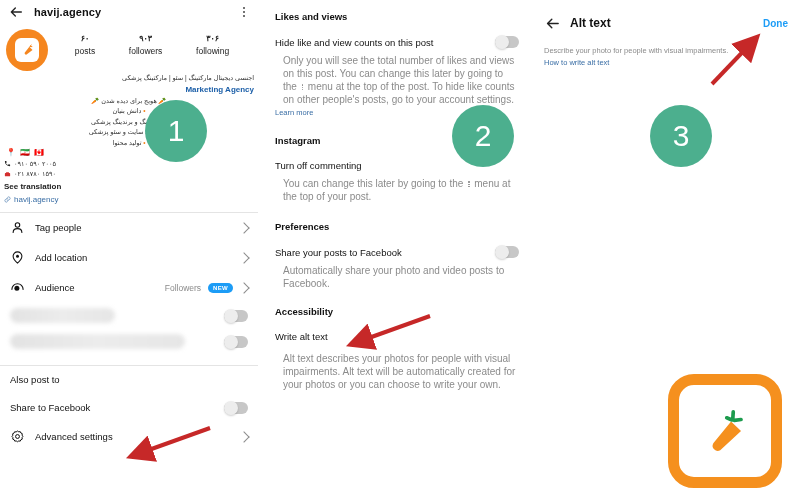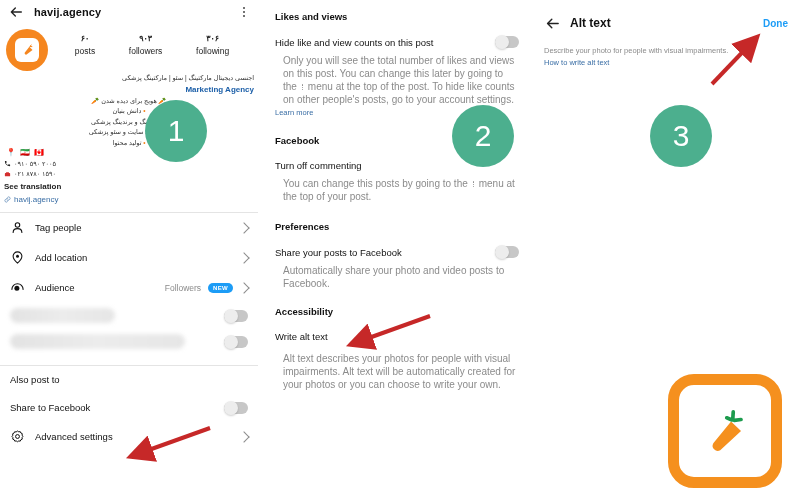--- a/index.html
+++ b/index.html
@@ -284,27 +284,27 @@
         <span>Only you will see the total number of likes and views on this post. You can change this later by going to the</span>
         <span class="kebabinline">
             <i></i>
             <i></i>
             <i></i>
           </span>
         <span>menu at the top of the post. To hide like counts on other people's posts, go to your account settings.</span>
       </p>
       <div class="learn">Learn more</div>
 
-      <div class="h2t" style="margin-top:18px">Facebook</div>
+      <div class="h2t" style="margin-top:18px">Instagram</div>
 
       <div class="optrow">
         <span class="optlbl">Turn off commenting</span>
       </div>
       <p class="body">
-        <span>You can change this posts by going to the</span>
+        <span>You can change this later by going to the</span>
         <span class="kebabinline">
             <i></i>
             <i></i>
             <i></i>
           </span>
         <span>menu at the top of your post.</span>
       </p>
 
       <div class="h2t" style="margin-top:18px">Preferences</div>
 

